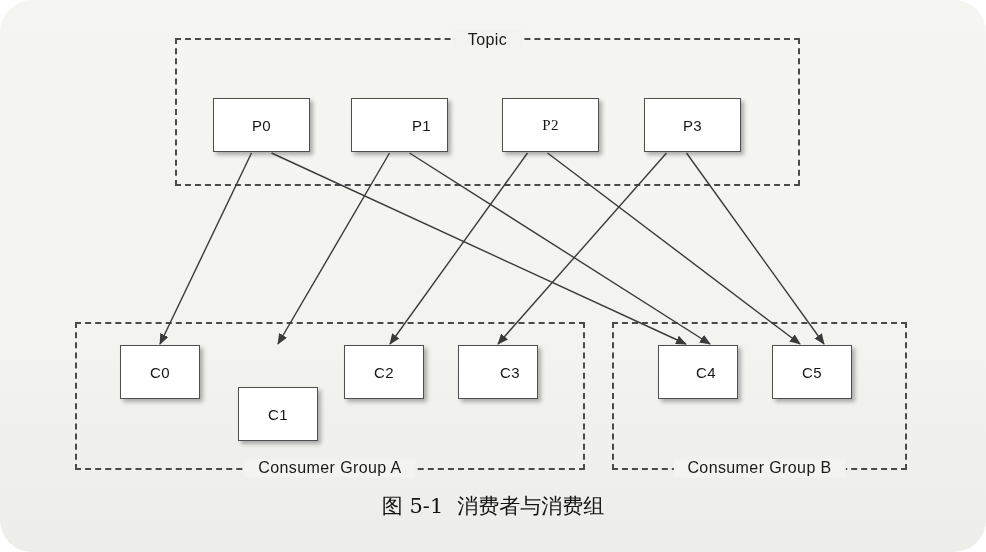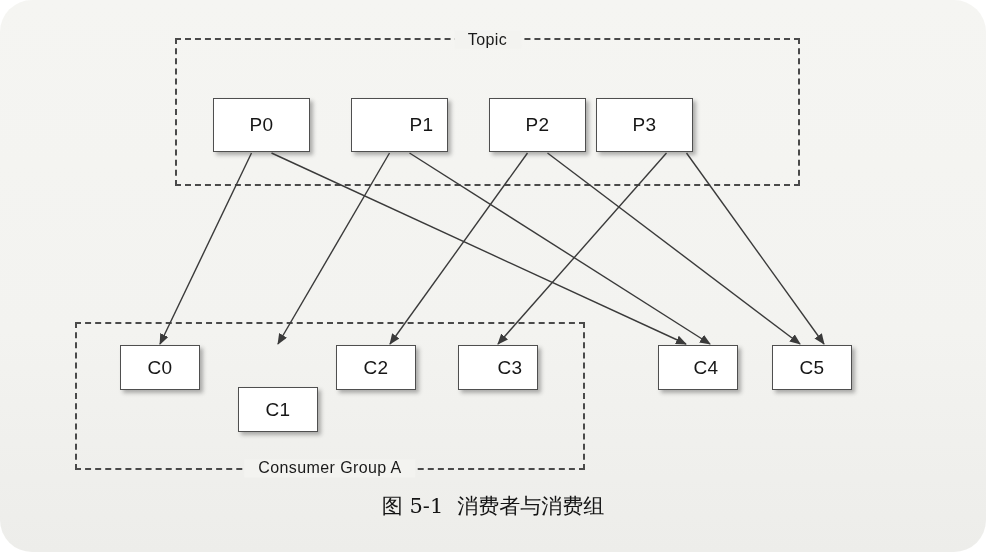--- a/index.html
+++ b/index.html
@@ -37,26 +37,26 @@
   .dashed-label.at-bottom { bottom: 0; transform: translate(-50%, 52%); }
   
   .node {
     position: absolute;
     background: #ffffff;
     border: 1px solid #4f4f4f;
     box-shadow: 2.5px 3px 4px rgba(40, 40, 40, 0.35);
     display: flex;
     align-items: center;
     justify-content: center;
-    font-size: 19px;
+    font-size: 15px;
     letter-spacing: 0.3px;
     color: #161616;
   }
   .partition { width: 97px; height: 54px; top: 98px; }
-  .consumer { width: 80px; height: 45px; top: 345px; }
+  .consumer { width: 80px; height: 54px; top: 345px; }
   
   #edges {
     position: absolute;
     inset: 0;
     width: 986px;
     height: 552px;
     pointer-events: none;
   }
   
   .caption {
@@ -80,39 +80,42 @@
     <div class="dashed-box" style="left:175px; top:38px; width:625px; height:148px;">
       <span class="dashed-label at-top">Topic</span>
     </div>
 
     <div class="node partition" style="left:213px;">
       <span>P0</span>
     </div>
     <div class="node partition" style="left:351px;padding-left:44px;">
       <span>P1</span>
     </div>
-    <div class="node partition" style="left:489px;">
+    <div class="node partition" style="left:502px;font-family:Liberation Serif, serif;">
       <span>P2</span>
     </div>
-    <div class="node partition" style="left:596px;">
+    <div class="node partition" style="left:644px;">
       <span>P3</span>
     </div>
 
     <div class="dashed-box" style="left:75px; top:322px; width:510px; height:148px;">
       <span class="dashed-label at-bottom">Consumer Group A</span>
     </div>
 
+    <div class="dashed-box" style="left:612px; top:322px; width:295px; height:148px;">
+      <span class="dashed-label at-bottom">Consumer Group B</span>
+    </div>
 
     <div class="node consumer" style="left:120px;">
       <span>C0</span>
     </div>
     <div class="node consumer" style="left:238px;margin-top:42px;">
       <span>C1</span>
     </div>
-    <div class="node consumer" style="left:336px;text-align:center;">
+    <div class="node consumer" style="left:344px;text-align:center;">
       <span>C2</span>
     </div>
     <div class="node consumer" style="left:458px;padding-left:24px;">
       <span>C3</span>
     </div>
 
     <div class="node consumer" style="left:658px;padding-left:16px;">
       <span>C4</span>
     </div>
     <div class="node consumer" style="left:772px;">

